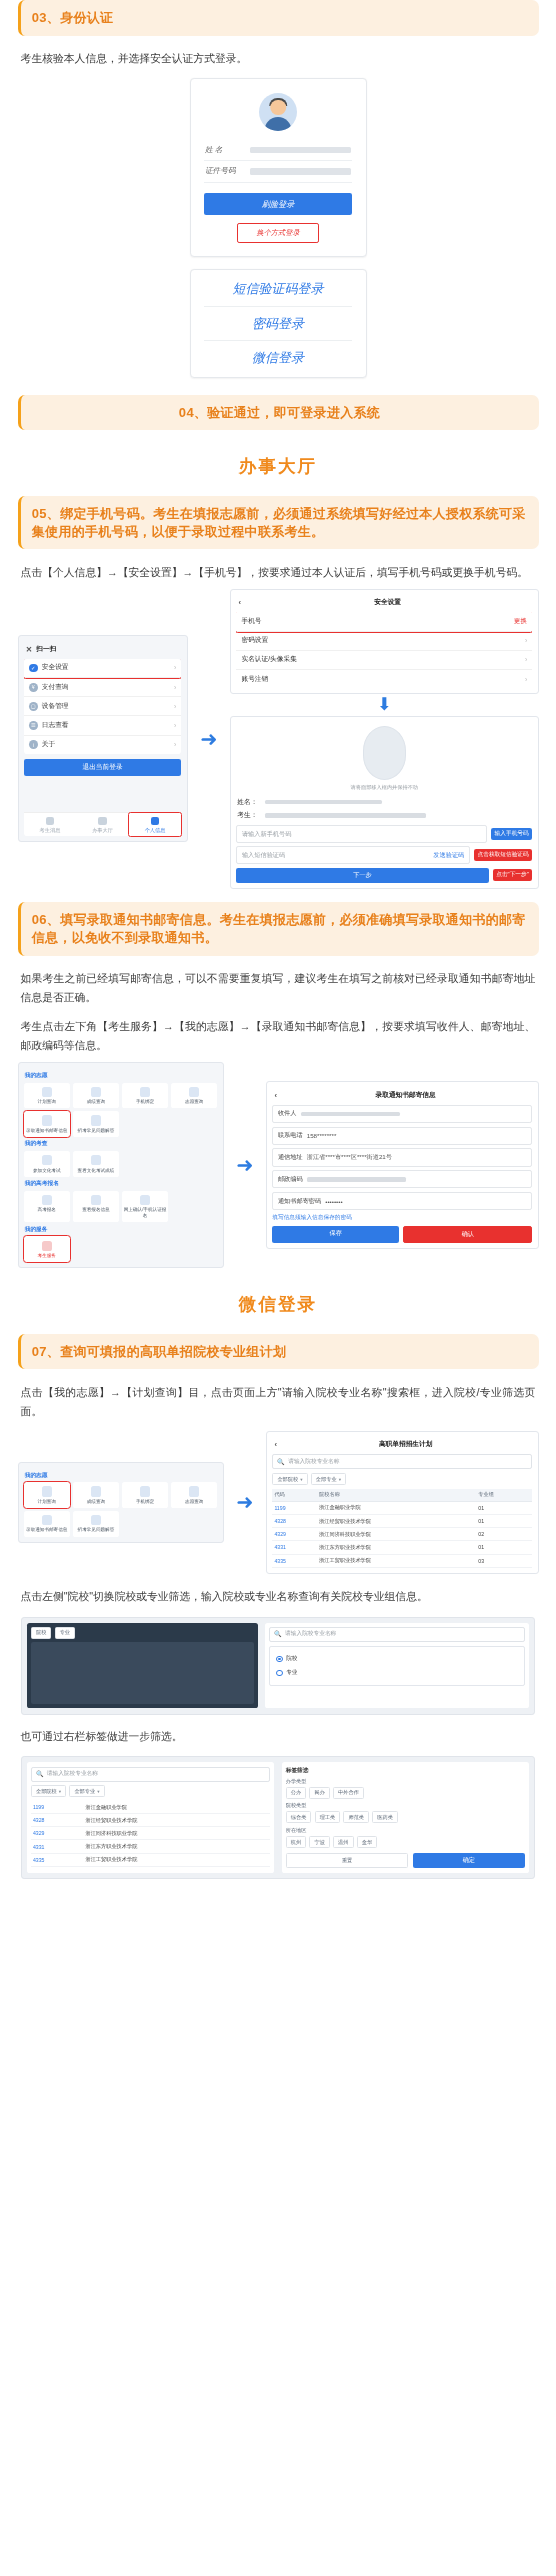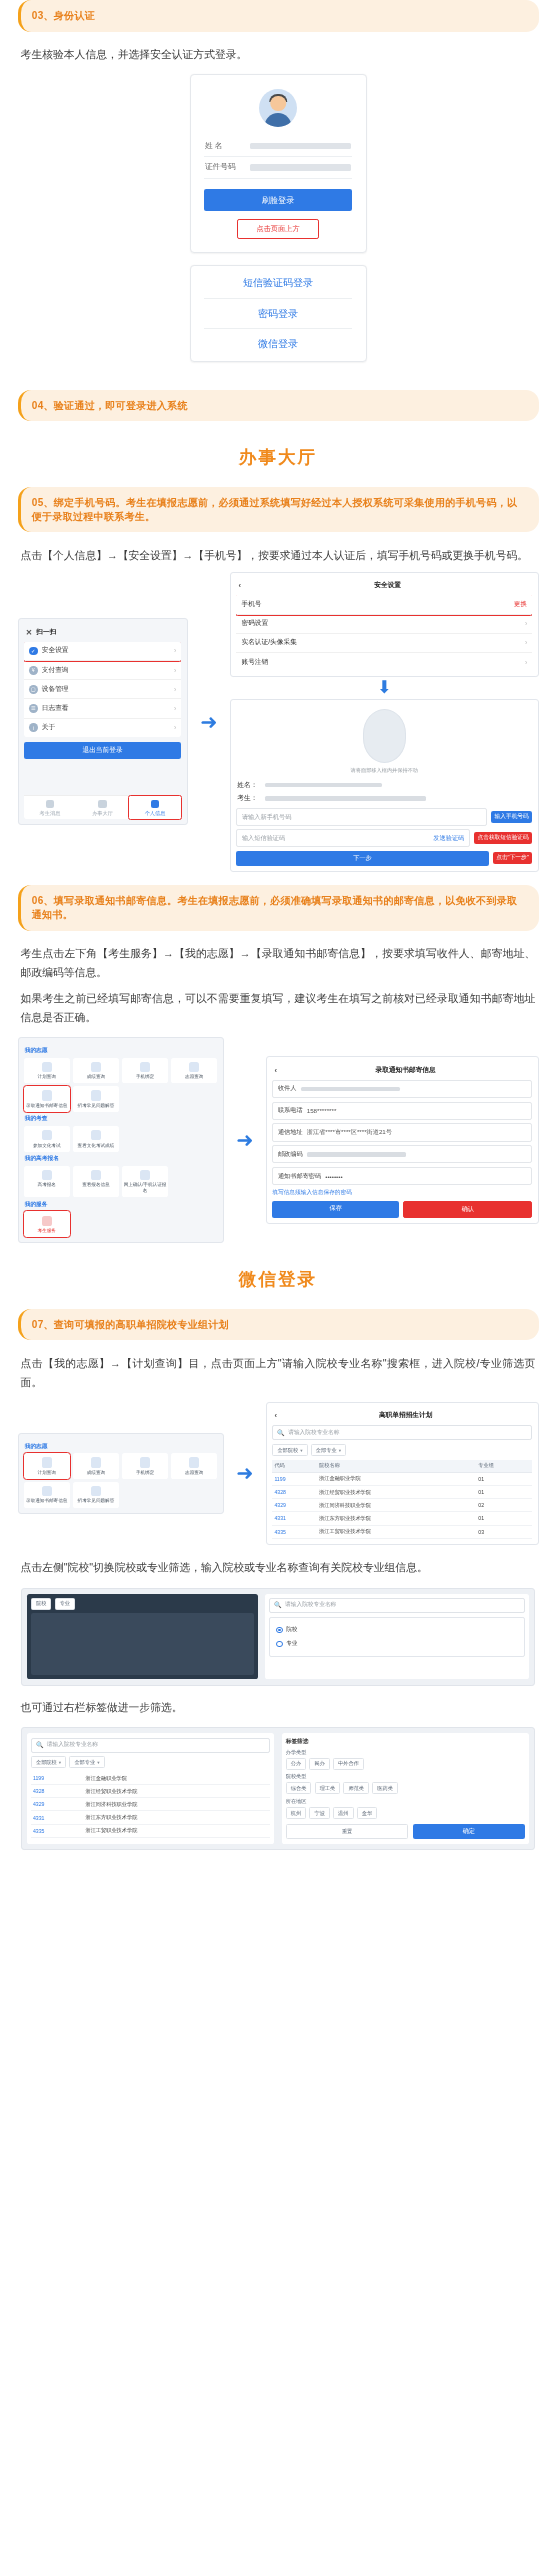--- a/index.html
+++ b/index.html
@@ -11,23 +11,23 @@
     color:#333;
     -webkit-font-smoothing:antialiased;
   }
   .page { width:556px; position:relative; padding:0 0 20.6px 0; }
 
   
   .sec-head {
     margin:0 17.5px 13.4px 17.5px;
     background:#fdf0e0;
     border-left:3.6px solid #f5a11a;
-    border-radius:13px;
+    border-radius:7px;
     padding:8.8px 11.3px;
-    font-size:10px;
+    font-size:13px;
     font-weight:bold;
     color:#e8811c;
     letter-spacing:0.3px;
   }
 
   
   .big-title {
     text-align:center;
     color:#f08a1d;
     font-size:17.5px;
@@ -135,21 +135,21 @@
 
   .avatar-oval {
     width:43px; height:54px; border-radius:50%/46%;
     background:#e7ecf1; margin:4.1px auto; border:0.5px solid #dde3ea;
   }
 
   
   .idcard-wrap { display:flex; justify-content:center; margin:0 0 9.3px 0; }
   .idcard {
     width:177px; background:#fff; border:0.5px solid #e5e8ec; border-radius:4.1px;
-    padding:11.3px 13.4px 13.4px 13.4px; box-shadow:0 0.5px 1.5px rgba(0,0,0,.05);
+    padding:11.3px 13.4px 13.4px 13.4px; box-shadow:0 0.5px 1.5px rgba(0,0,0,.05);font-style:italic;
   }
   .id-avatar {
     width:38px; height:38px; border-radius:50%;
     background:#cfe0f3; margin:2.1px auto 9.3px auto; position:relative; overflow:hidden;
   }
   .id-avatar .head { position:absolute; left:50%; top:7.2px; transform:translateX(-50%); width:15.5px; height:15.5px; border-radius:50%; background:#f6c79a; }
   .id-avatar .hair { position:absolute; left:50%; top:5.2px; transform:translateX(-50%); width:17.5px; height:8.2px; border-radius:8.8px 8.8px 0 0; background:#4a4a4a; }
   .id-avatar .body { position:absolute; left:50%; bottom:0; transform:translateX(-50%); width:27px; height:13.4px; border-radius:13.4px 13.4px 0 0; background:#3f6fa8; }
   .id-field {
     display:flex; align-items:center; border-bottom:0.5px solid #eceff2;
@@ -161,21 +161,21 @@
     margin-top:10.3px; background:#2f7ae5; color:#fff; text-align:center;
     border-radius:2.1px; padding:5.7px 0; font-size:8.2px;
   }
   .id-alt {
     margin:8.2px auto 0 auto; display:block; width:82px; text-align:center;
     border:0.5px solid #e8312f; color:#e8312f; border-radius:2.1px;
     padding:3.6px 0; font-size:7.2px; background:#fff;
   }
   .alt-list { margin:3.1px 0 0 0; }
   .alt-item {
-    text-align:center; color:#2f7ae5; font-size:10px;
+    text-align:center; color:#2f7ae5; font-size:13px;
     padding:7.7px 0; border-bottom:0.5px solid #eceff1;
   }
   .alt-item:last-child{ border-bottom:0; }
 
   
   .shot {
     margin:5.2px 20.6px 12.4px 20.6px;
     background:#eef1f5; border:0.5px solid #e0e4ea; border-radius:3.1px; padding:5.2px;
   }
   .shot-row { display:flex; gap:7.2px; align-items:stretch; }
@@ -238,33 +238,33 @@
       </div>
       <div class="id-field">
         <div class="k">姓    名</div>
         <div class="blur"></div>
       </div>
       <div class="id-field">
         <div class="k">证件号码</div>
         <div class="blur"></div>
       </div>
       <div class="id-primary">刷脸登录</div>
-      <div class="id-alt">点击页面上方</div>
+      <div class="id-alt">换个方式登录</div>
     </div>
   </div>
 
   <div class="idcard-wrap">
     <div class="idcard alt-list" style="padding:2.1px 13.4px;">
       <div class="alt-item">短信验证码登录</div>
       <div class="alt-item">密码登录</div>
       <div class="alt-item">微信登录</div>
     </div>
   </div>
 
-  <div class="sec-head" style="margin-top:28px;">04、验证通过，即可登录进入系统</div>
+  <div class="sec-head" style="margin-top:17px;text-align:center;">04、验证通过，即可登录进入系统</div>
 
   <div class="big-title">办事大厅</div>
 
   <div class="sec-head">05、绑定手机号码。考生在填报志愿前，必须通过系统填写好经过本人授权系统可采集使用的手机号码，以便于录取过程中联系考生。</div>
   <div class="para tight">点击【个人信息】→【安全设置】→【手机号】，按要求通过本人认证后，填写手机号码或更换手机号码。</div>
 
   <div class="mock-row">
 
     <div class="panel" style="flex:0 0 170px;">
       <div class="m-hd">
@@ -377,22 +377,22 @@
         <div style="display:flex;align-items:center;gap:4.1px;">
           <div class="blue-btn sm" style="flex:1;margin:0;">下一步</div>
           <span class="callout red">点击"下一步"</span>
         </div>
       </div>
 
     </div>
   </div>
 
   <div class="sec-head">06、填写录取通知书邮寄信息。考生在填报志愿前，必须准确填写录取通知书的邮寄信息，以免收不到录取通知书。</div>
+  <div class="para">如果考生之前已经填写邮寄信息，可以不需要重复填写，建议考生在填写之前核对已经录取通知书邮寄地址信息是否正确。</div>
   <div class="para tight">考生点击左下角【考生服务】→【我的志愿】→【录取通知书邮寄信息】，按要求填写收件人、邮寄地址、邮政编码等信息。</div>
-  <div class="para">如果考生之前已经填写邮寄信息，可以不需要重复填写，建议考生在填写之前核对已经录取通知书邮寄地址信息是否正确。</div>
 
   <div class="mock-row">
     <div class="panel" style="flex:0 0 206px;">
       <div class="grp-title">我的志愿</div>
       <div class="grid-tiles">
         <div class="tile"><div class="ti"></div><span>计划查询</span></div>
         <div class="tile"><div class="ti"></div><span>成绩查询</span></div>
         <div class="tile"><div class="ti"></div><span>手机绑定</span></div>
         <div class="tile"><div class="ti"></div><span>志愿查询</span></div>
         <div class="tile redbox"><div class="ti"></div><span>录取通知书邮寄信息</span></div>

